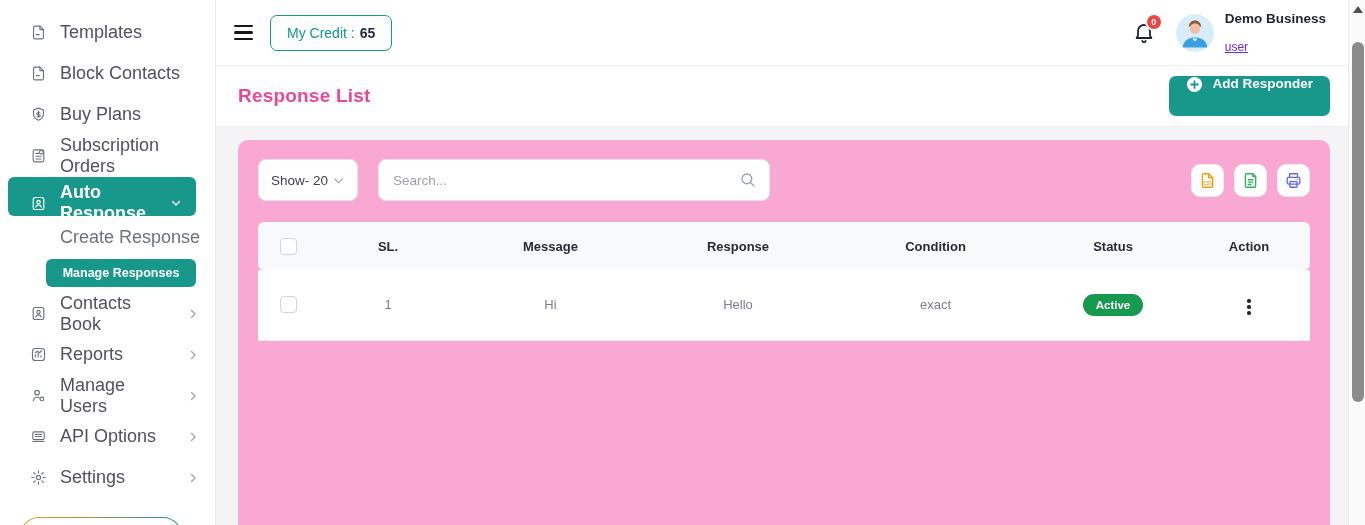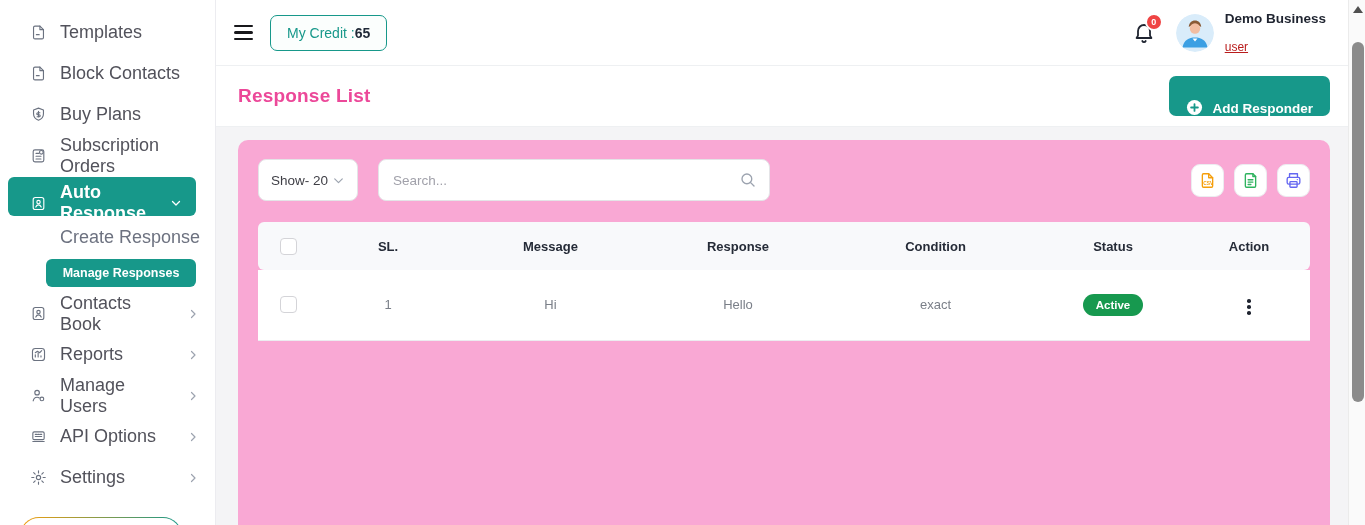--- a/index.html
+++ b/index.html
@@ -54,48 +54,48 @@
   .main { flex: 1; display: flex; flex-direction: column; background: #f4f4f6; }
 
   .topbar {
     height: 66px; background: #ffffff; border-bottom: 1px solid #eef0f2;
     display: flex; align-items: center; padding: 0 22px 0 18px; flex: none;
   }
   .hamburger { width: 19px; cursor: pointer; display: flex; flex-direction: column; gap: 4px; }
   .hamburger span { display: block; height: 2.2px; background: #18181b; border-radius: 2px; }
   .credit-box {
     margin-left: 17px; border: 1.5px solid #17988a; border-radius: 7px;
-    background: #fbfefd; padding: 9px 16px; display: flex; 
+    background: #fbfefd; padding: 9px 16px; display: flex; gap: 5px;
     font-size: 14px; color: #17988a; cursor: pointer;
   }
   .credit-box b { color: #1f2937; }
   .topbar-right { margin-left: auto; display: flex; align-items: center; gap: 20px; }
   .bell-wrap { position: relative; width: 24px; height: 26px; cursor: pointer; }
   .bell-wrap svg { width: 24px; height: 24px; color: #1f2430; }
   .notif-badge {
     position: absolute; top: -7px; right: -7px; min-width: 18px; height: 18px;
     background: #ef4444; border: 2px solid #ffffff; border-radius: 50%;
     color: #ffffff; font-size: 9px; font-weight: bold;
     display: flex; align-items: center; justify-content: center;
   }
   .user-chip { display: flex; align-items: center; gap: 11px; cursor: pointer; }
   .avatar { width: 38px; height: 38px; border-radius: 50%; overflow: hidden; flex: none; }
   .user-name { font-size: 13.5px; font-weight: bold; color: #1f2430; }
-  .user-role { font-size: 12px; color: #b91c1c; margin-top: 14px; text-decoration: underline; }
+  .user-role { font-size: 12px; color: #6d28d9; margin-top: 14px; text-decoration: underline; }
 
   .titlebar {
     height: 61px; background: #ffffff; border-bottom: 1px solid #eef0f2;
     display: flex; align-items: center; padding: 0 18px 0 22px; flex: none;
   }
   .page-title { font-size: 19px; font-weight: bold; color: #ec4899; letter-spacing: .2px; }
   .add-btn {
     margin-left: auto; height: 40px; padding: 0 17px;
     background: #17988a; color: #ffffff; border: none; border-radius: 7px;
     font-family: "Liberation Sans", sans-serif; font-size: 13.5px; font-weight: bold;
-    display: flex; align-items: flex-end; gap: 9px; cursor: pointer;
+    display: flex; align-items: flex-start; gap: 9px; cursor: pointer;
   }
   .add-btn svg { width: 17px; height: 17px; }
 
   .content { flex: 1; padding: 13px 18px 0 22px; overflow: hidden; }
   .card {
     background: #f9a8d4; border-radius: 10px 10px 0 0; height: 100%;
     padding: 19px 20px 0 20px;
   }
   .controls { display: flex; align-items: center; gap: 20px; }
   .show-select {

